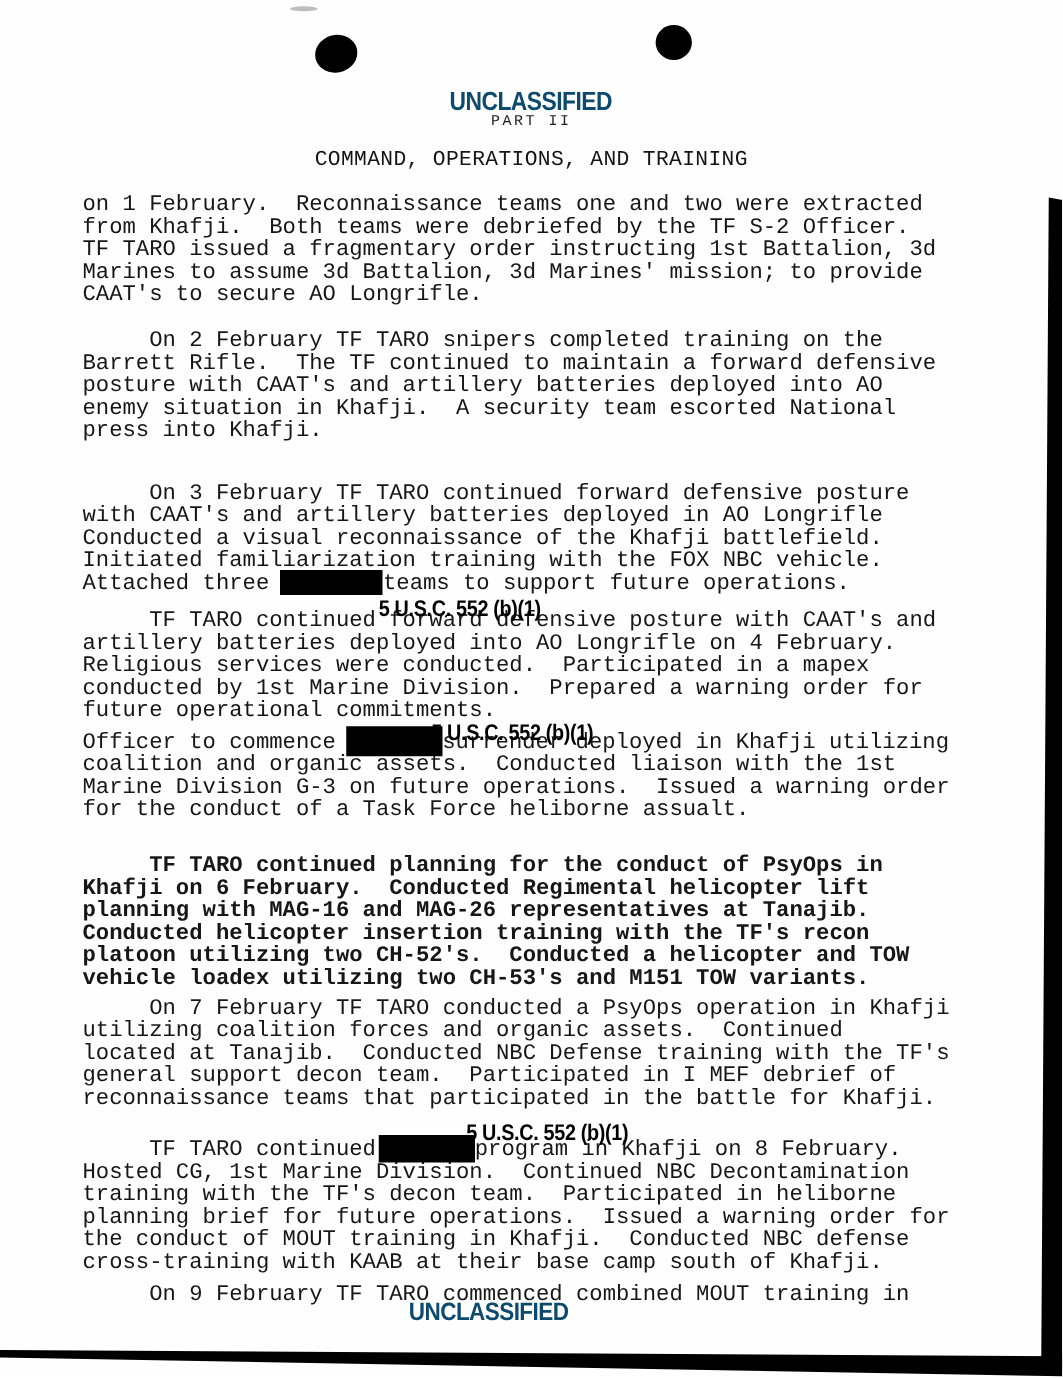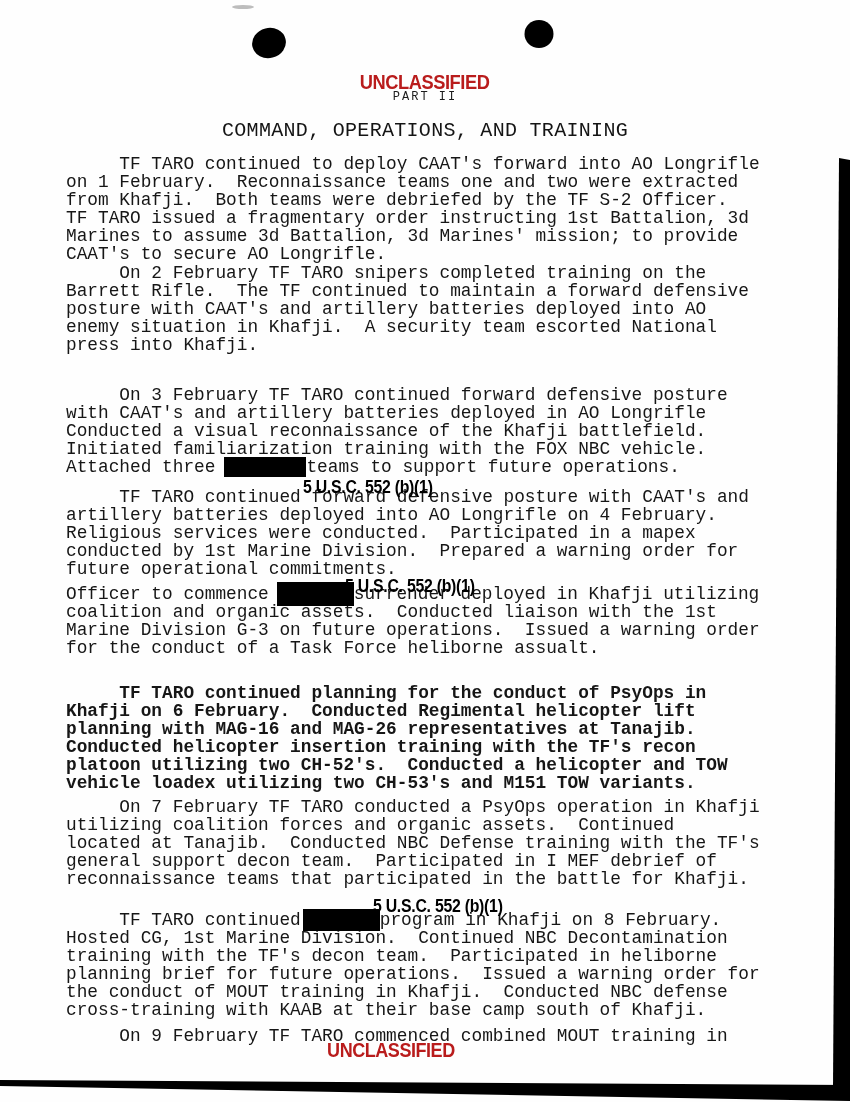--- a/index.html
+++ b/index.html
@@ -9,36 +9,36 @@
     width: 850px;
     height: 1102px;
     background: #fefefe;
     overflow: hidden;
     font-family: "Liberation Mono", "DejaVu Sans Mono", monospace;
     color: #161616;
   }
   .stamp {
     font-family: "Liberation Sans", sans-serif;
     font-weight: 700;
-    color: #b91c1c;
+    color: #0c4a6e;
     white-space: nowrap;
   }
   .hdr-classification {
     position: absolute; top: 70px; left: 0; width: 850px;
     text-align: center; font-size: 21px; letter-spacing: -0.5px;
   }
   .hdr-classification span { display: inline-block; transform: scaleX(0.87); }
   .hdr-part {
     position: absolute; top: 90px; left: 0; width: 850px;
     text-align: center; font-size: 12px; letter-spacing: 2px;
     color: #1b1b1b;
   }
   .hdr-section {
     position: absolute; top: 119px; left: 0; width: 850px;
-    text-align: center; font-size: 20px; letter-spacing: 0.3px;
+    text-align: center; font-size: 17px; letter-spacing: 0.3px;
     color: #141414;
   }
   .doc-body {
     position: absolute; left: 0; top: 0; width: 850px; height: 1102px;
   }
   .para {
     position: absolute; left: 66px; width: 760px;
     font-size: 17.8px; line-height: 18px;
   }
   .tline { white-space: pre; height: 18px; }
@@ -86,21 +86,20 @@
   <div class="hdr-classification stamp">
     <span>UNCLASSIFIED</span>
   </div>
 
   <div class="hdr-part">PART II</div>
 
   <div class="hdr-section">COMMAND, OPERATIONS, AND TRAINING</div>
 
   <div class="doc-body">
       <div class="para" style="top: 155px;">
-        <div class="tline"><span>     TF TARO continued to deploy CAAT's forward into AO Longrifle</span></div>
         <div class="tline"><span>on 1 February.  Reconnaissance teams one and two were extracted</span></div>
         <div class="tline"><span>from Khafji.  Both teams were debriefed by the TF S-2 Officer.</span></div>
         <div class="tline"><span>TF TARO issued a fragmentary order instructing 1st Battalion, 3d</span></div>
         <div class="tline"><span>Marines to assume 3d Battalion, 3d Marines' mission; to provide</span></div>
         <div class="tline"><span>CAAT's to secure AO Longrifle.</span></div>
       </div>
       <div class="para" style="top: 264px;">
         <div class="tline"><span>     On 2 February TF TARO snipers completed training on the</span></div>
         <div class="tline"><span>Barrett Rifle.  The TF continued to maintain a forward defensive</span></div>
         <div class="tline"><span>posture with CAAT's and artillery batteries deployed into AO</span></div>

